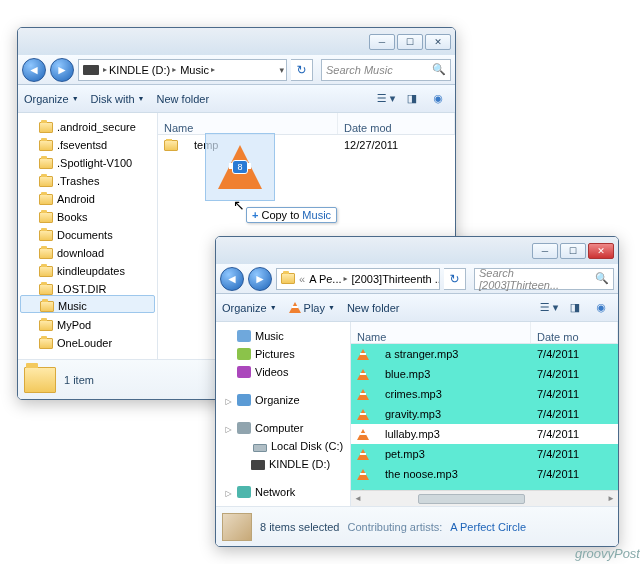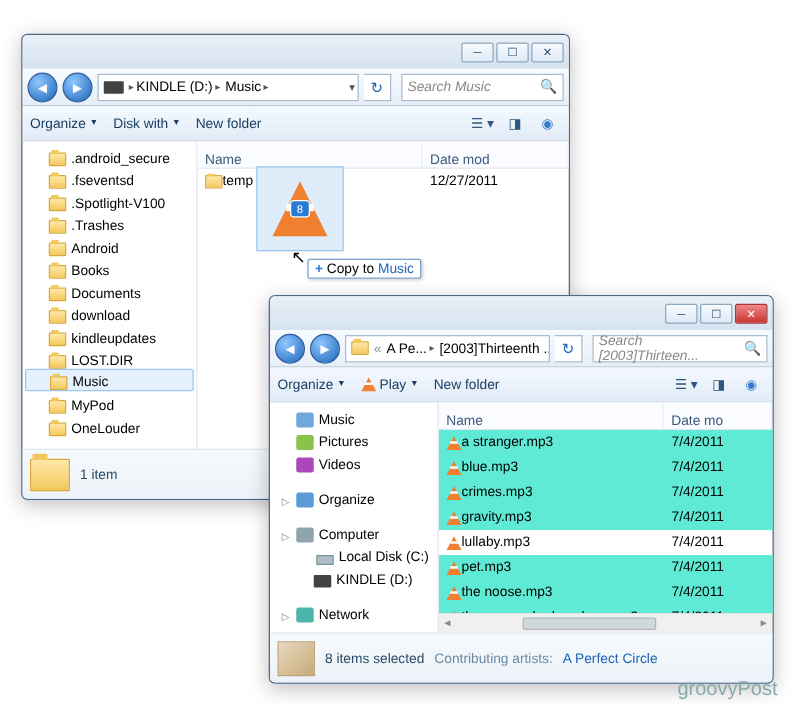--- a/index.html
+++ b/index.html
@@ -29,39 +29,39 @@
   .tree .tnode { display: flex; align-items: flex-end; height: 18px; padding-left: 8px; gap: 4px; white-space: nowrap; }
   .tree .tnode.sel { background: #e5f1fc; border: 1px solid #9dc7ec; border-radius: 2px; margin: 0 2px; padding-left: 6px; }
   .tree .tnode .exp { width: 9px; font-size: 8px; color: #888; text-align: center; }
   .tree .ticon { width: 14px; height: 12px; flex-shrink: 0; }
   .list { flex: 1; display: flex; flex-direction: column; overflow: hidden; }
   .listhead { height: 22px; background: #fafcff; border-bottom: 1px solid #e0e7ee; display: flex; align-items: center; color: #3a5a7c; }
   .listhead .col { padding: 0 6px; border-right: 1px solid #e9eef3; height: 100%; display: flex; align-items: flex-end; }
   .listbody { flex: 1; overflow: auto; position: relative; }
   .row { display: flex; align-items: center; height: 20px; }
   .row.sel { background: #5eead4; }
-  .row .cell { padding: 0 6px; display: flex; align-items: center; gap: 0; white-space: nowrap; overflow: hidden; }
+  .row .cell { padding: 0 6px; display: flex; align-items: center; gap: 16px; white-space: nowrap; overflow: hidden; }
   .statusbar { height: 40px; border-top: 1px solid #dfe7ef; background: linear-gradient(#f6fafd,#ecf2f8); display: flex; align-items: center; padding: 0 6px; gap: 8px; color: #2a4a68; }
   .statusbar .sicon { width: 30px; height: 28px; }
   
   .folder { background: linear-gradient(#ffe9a8,#f3c95d); border: 1px solid #d9a93c; border-radius: 1px; position: relative; }
   .folder::before { content: ""; position: absolute; top: -3px; left: 1px; width: 6px; height: 3px; background: #f3c95d; border-radius: 1px 1px 0 0; }
   .folder.big { width: 32px; height: 26px; }
   .folder.big::before { width: 12px; height: 5px; top: -5px; }
   .cone { width: 0; height: 0; border-left: 6px solid transparent; border-right: 6px solid transparent; border-bottom: 11px solid #f08030; position: relative; }
   .cone.big { border-left-width: 22px; border-right-width: 22px; border-bottom-width: 44px; }
   .cone .stripe { position: absolute; left: -3px; top: 4px; width: 6px; height: 2px; background: #fff; }
   .cone.big .stripe { left: -11px; top: 18px; width: 22px; height: 6px; }
   .dragghost { position: absolute; left: 205px; top: 133px; z-index: 20; pointer-events: none; }
   .dragghost .ghostbox { width: 70px; height: 68px; border: 1px solid #9dc7ec; background: rgba(210,230,250,0.7); display: flex; align-items: center; justify-content: center; position: relative; }
   .dragghost .badge { position: absolute; top: 26px; left: 50%; transform: translateX(-50%); background: #2a7ad4; color: #fff; border: 1px solid #fff; border-radius: 3px; width: 16px; height: 14px; font-size: 9px; display: flex; align-items: center; justify-content: center; z-index: 2; }
   .dragghost .cursor { position: absolute; bottom: -12px; left: 28px; font-size: 14px; color: #000; }
   .copyhint { position: absolute; left: 246px; top: 207px; z-index: 21; background: #fff; border: 1px solid #7aa5cf; border-radius: 2px; padding: 1px 5px; display: flex; align-items: center; gap: 3px; box-shadow: 1px 1px 3px rgba(0,0,0,0.2); }
   .copyhint .plus { color: #2a7ad4; font-weight: bold; }
-  .watermark { position: absolute; right: 18px; bottom: 3px; color: #8aa; font-size: 16px; z-index: 30; }
+  .watermark { position: absolute; right: 0; bottom: 3px; color: #8aa; font-size: 13px; font-style: italic; z-index: 30; }
   .libicon { width: 14px; height: 12px; display: inline-block; }
   .libicon.music { background: #6fa8dc; border-radius: 2px; }
   .libicon.pictures { background: #8bc34a; border-radius: 2px; }
   .libicon.videos { background: #ab47bc; border-radius: 2px; }
   .libicon.home { background: #5b9bd5; border-radius: 2px; }
   .libicon.computer { background: #90a4ae; border-radius: 2px; }
   .libicon.disk { background: #b0bec5; border-radius: 1px; border: 1px solid #78909c; height: 8px; }
   .libicon.kindle { background: #424242; border-radius: 1px; height: 10px; }
   .libicon.network { background: #4db6ac; border-radius: 2px; }
   .scroll-x { height: 16px; background: #f0f0f0; border-top: 1px solid #ddd; display: flex; align-items: center; }

